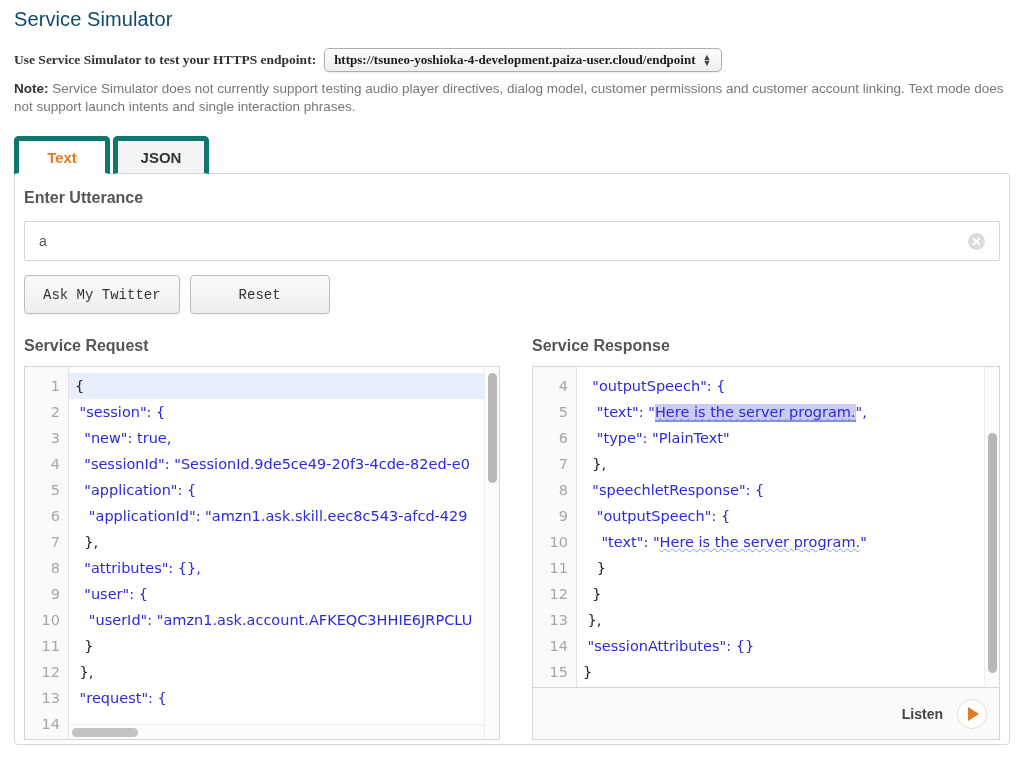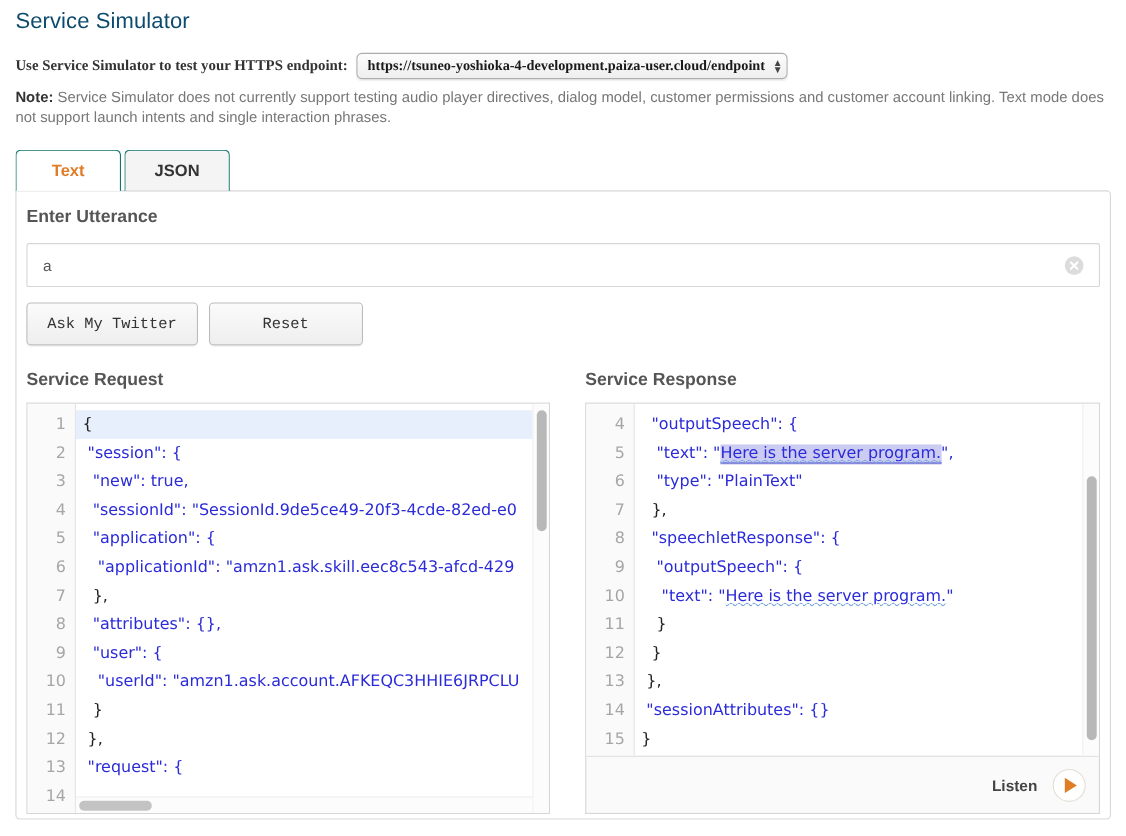--- a/index.html
+++ b/index.html
@@ -25,21 +25,21 @@
   .endpoint-row {
     position: absolute; left: 14px; top: 48px;
     display: flex; align-items: center; gap: 8px; font-family: Liberation Serif, serif;
   }
   .endpoint-label {
     font-size: 13.5px; font-weight: bold; color: #333333;
     white-space: nowrap;
   }
   .endpoint-select {
     display: inline-flex; align-items: center; gap: 7px;
-    height: 24px; padding: 0 4px 0 9px;
+    height: 24px; padding: 0 10px 0 9px;
     border: 1px solid #adadad; border-radius: 5px;
     background: linear-gradient(#fdfdfd, #eeeeee);
     font-size: 13px; font-weight: bold; color: #1a1a1a;
     white-space: nowrap; cursor: default;
     box-shadow: 0 1px 1px rgba(0,0,0,0.07);
   }
   .select-arrows {
     display: inline-flex; flex-direction: column; line-height: 0;
     color: #444; font-size: 9px;
   }
@@ -54,21 +54,21 @@
   
   .tabs {
     position: absolute; left: 14px; top: 136px;
     display: flex; align-items: flex-end; gap: 0;
     z-index: 3;
   }
   .tab {
     height: 38px; min-width: 96px;
     display: flex; align-items: center; justify-content: center;
     font-size: 15px; font-weight: bold;
-    border: 1px solid #0f766e;
+    border: 5px solid #0f766e;
     border-radius: 5px 5px 0 0;
     padding: 0 12px; cursor: pointer;
     position: relative;
   }
   .tab.active {
     background: #ffffff; color: #e07b26;
     border-bottom: 1px solid #ffffff;
     z-index: 2;
   }
   .tab.inactive {

